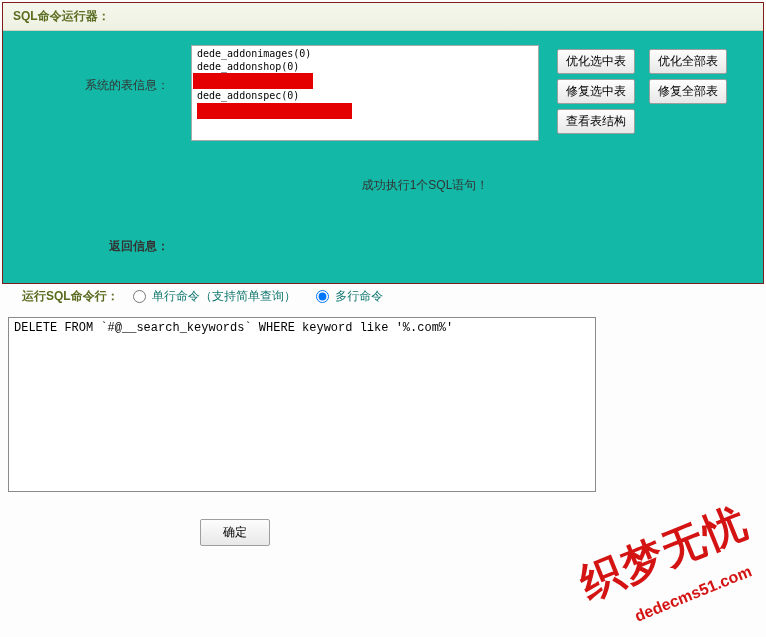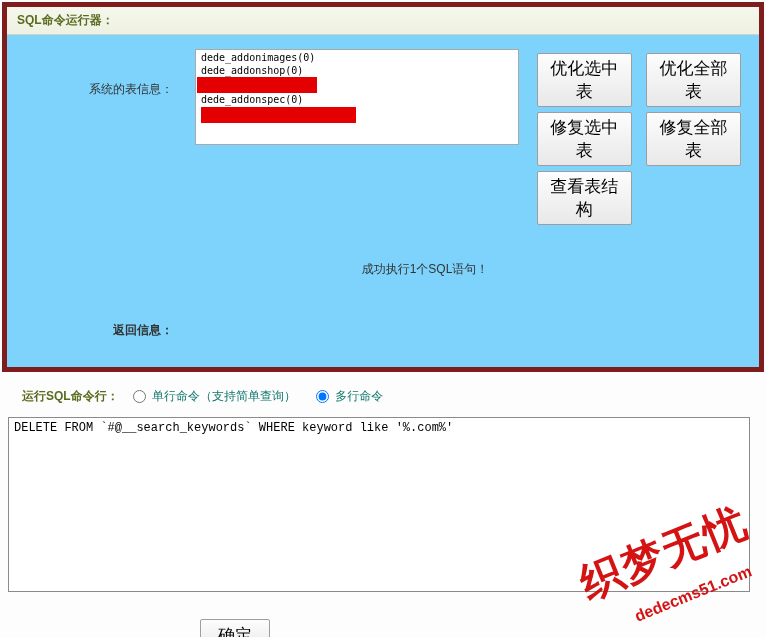--- a/index.html
+++ b/index.html
@@ -1,44 +1,44 @@
 <!DOCTYPE html>
 <html><head>
   <meta charset="utf-8">
   <style>
     * { margin: 0; padding: 0; box-sizing: border-box; }
     body { font-family: "Microsoft YaHei", SimSun, Arial, sans-serif; font-size: 12px; background: #fdfdfd; width: 766px; height: 637px; position: relative; overflow: hidden; }
     
-    .panel { border: 5px solid #7f1d1d; margin: 2px 2px 12px 2px; background: #7dd3fc; }
+    .panel { border: 1px solid #7f1d1d; margin: 2px 2px 0 2px; background: #14b8a6; }
     .panel-header { background: linear-gradient(#f5f7ed, #eef1e1); border-bottom: 1px solid #cfd5c0; padding: 5px 10px; color: #5a6b1f; font-weight: bold; font-size: 12px; }
     .panel-body { padding: 14px 18px; }
     
     .row { display: flex; align-items: flex-start; margin-bottom: 14px; }
     .label-col { width: 170px; text-align: right; padding-right: 22px; padding-top: 32px; color: #333; }
     .label-col.return { padding-top: 0; font-weight: bold; }
     .content-col { flex: 1; display: flex; align-items: flex-start; gap: 18px; }
     
     .listbox { width: 348px; height: 96px; border: 1px solid #a9a9a9; overflow-y: scroll; background: #fff; font-family: SimSun, monospace; font-size: 10px; padding: 1px; }
     .listbox .opt { padding: 1px 4px; cursor: default; }
     .listbox .red { background: #e40000; color: #e40000; height: 16px; }
     .listbox .red2 { background: #e40000; color: #e40000; height: 16px; width: 155px; }
     .listbox .partial { display: inline-block; }
     
     .btn-stack { display: flex; gap: 14px; margin-top: 4px; }
     .btn-col { display: flex; flex-direction: column; gap: 5px; }
-    .btn3d { min-width: 70px; padding: 3px 8px; background: linear-gradient(#fdfdfd, #e8e8e8); border: 1px solid #9e9e9e; border-radius: 2px; font-size: 17px; cursor: pointer; font-family: inherit; }
+    .btn3d { min-width: 70px; padding: 3px 8px; background: linear-gradient(#fdfdfd, #e8e8e8); border: 1px solid #9e9e9e; border-radius: 2px; font-size: 12px; cursor: pointer; font-family: inherit; }
     
     .success-msg { text-align: center; margin: 36px 0 44px 84px; font-size: 12px; color: #333; }
     
     .radio-row { display: flex; align-items: flex-end; gap: 6px; padding: 4px 2px 12px 2px; }
     .run-label { color: #5a6b1f; font-weight: bold; margin-right: 8px; }
     .opt-label { color: #0f766e; font-weight: normal; margin-right: 14px; }
     input[type=radio] { margin-right: 3px; vertical-align: middle; }
     
-    .sql-box { width: 742px; height: 175px; border: 1px solid #8a8a8a; font-family: SimSun, "Courier New", monospace; font-size: 12px; padding: 3px 5px; resize: none; outline: none; margin: 0 8px; }
+    .sql-box { width: 588px; height: 175px; border: 1px solid #8a8a8a; font-family: SimSun, "Courier New", monospace; font-size: 12px; padding: 3px 5px; resize: none; outline: none; margin: 0 8px; }
     
     .submit-row { margin: 24px 0 8px 200px; }
     
     .watermark { position: absolute; right: 6px; bottom: 10px; width: 180px; height: 130px; pointer-events: none; opacity: 0.92; }
     .wm-cn { font-family: "STXingkai","KaiTi",cursive; font-size: 42px; color: #d10000; transform: rotate(-22deg); position: absolute; top: 28px; right: 8px; font-weight: bold; letter-spacing: 2px; white-space: nowrap; }
     .wm-en { font-family: Arial; font-size: 16px; color: #d10000; transform: rotate(-22deg); position: absolute; bottom: 24px; right: 4px; font-weight: bold; }
   </style>
 </head>
 <body>
 

